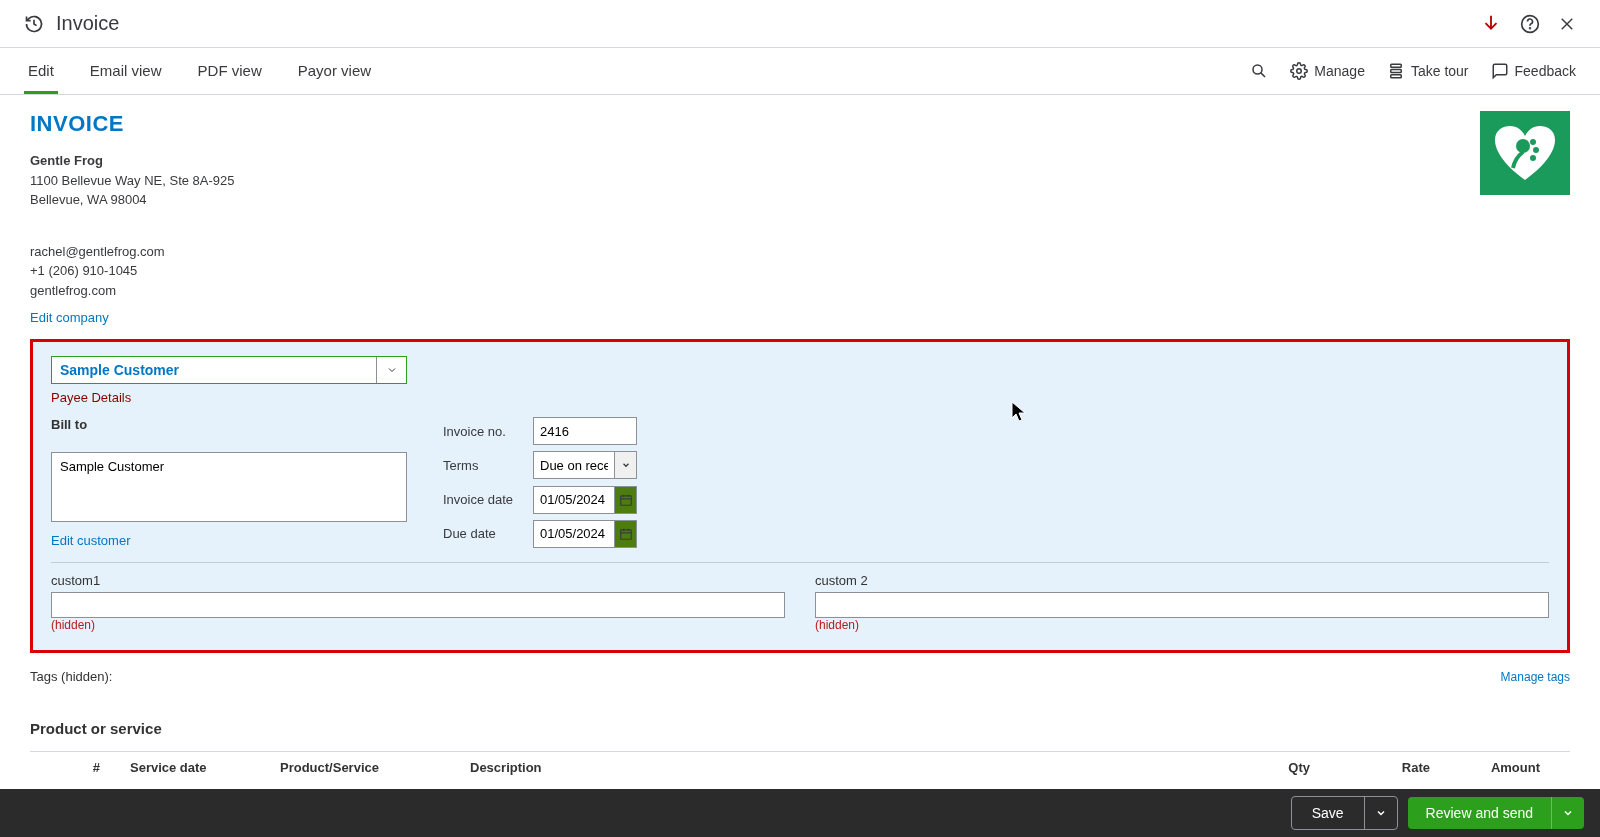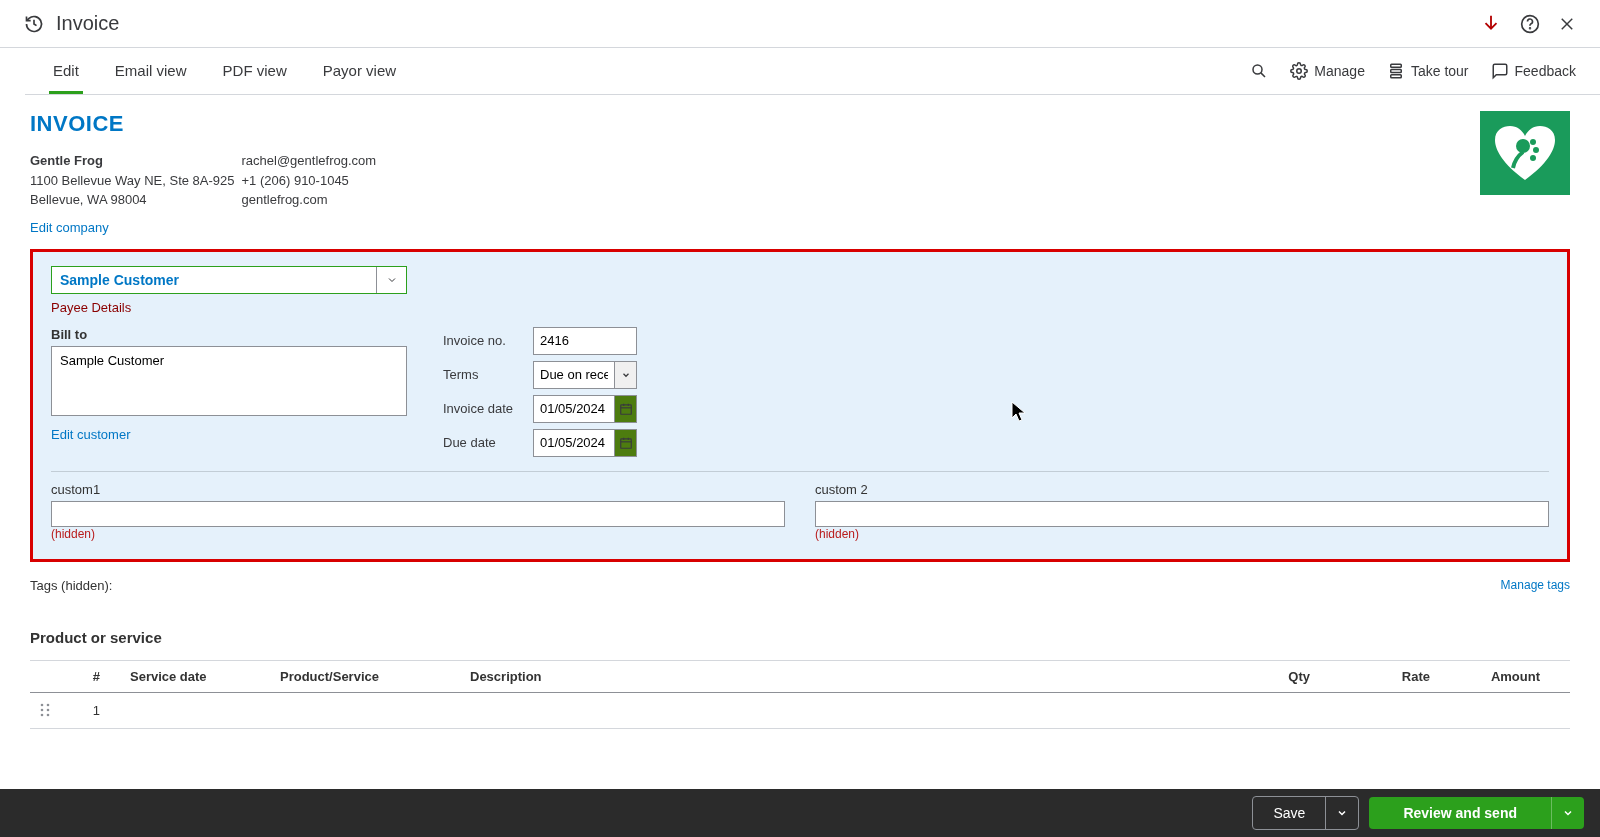--- a/index.html
+++ b/index.html
@@ -6,49 +6,49 @@
 body { background: #fff; color: #333; font-size: 14px; }
 
 
 .top-header { display: flex; align-items: center; justify-content: space-between; padding: 12px 24px; border-bottom: 1px solid #d4d7dc; }
 .top-left { display: flex; align-items: center; gap: 12px; }
 .top-title { font-size: 20px; color: #393a3d; font-weight: 400; }
 .top-right { display: flex; align-items: center; gap: 18px; }
 .icon-btn { cursor: pointer; color: #4a4a4a; display: flex; align-items: center; }
 
 
-.tabs-row { display: flex; align-items: center; justify-content: space-between; padding: 0 24px; border-bottom: 1px solid #d4d7dc; margin-left: 25px; }
+.tabs-row { display: flex; align-items: center; justify-content: space-between; padding: 0 24px; border-bottom: 1px solid #d4d7dc; }
 .tabs-left { display: flex; gap: 28px; }
 .tab { padding: 14px 4px 12px; font-size: 15px; color: #393a3d; cursor: pointer; border-bottom: 3px solid transparent; }
 .tab.active { border-bottom-color: #2ca01c; font-weight: 500; }
 .tabs-right { display: flex; align-items: center; gap: 22px; }
 .tool-item { display: flex; align-items: center; gap: 6px; font-size: 14px; color: #393a3d; cursor: pointer; }
 
 
 .main { padding: 16px 30px 80px; overflow: auto; height: calc(837px - 56px - 49px - 48px); }
 .invoice-header { display: flex; justify-content: space-between; align-items: flex-start; margin-bottom: 14px; }
 .invoice-title { font-size: 22px; font-weight: 700; color: #0077c5; letter-spacing: 0.5px; margin-bottom: 14px; }
-.company-info { display: flex; gap: 7px; font-size: 13px; color: #393a3d; line-height: 1.5; }
+.company-info { display: flex; gap: 32px; font-size: 13px; color: #393a3d; line-height: 1.5; flex-direction: column; }
 .company-col1 { min-width: 180px; }
 .company-name { font-weight: 600; }
 .edit-link { color: #0077c5; font-size: 13px; cursor: pointer; margin-top: 10px; display: inline-block; }
 
 .logo-box { width: 90px; height: 84px; background: #1a9b5b; display: flex; align-items: center; justify-content: center; position: relative; }
 
 
 .highlight-box { border: 3px solid #d80000; background: #e5f1fb; padding: 14px 18px 18px; margin-bottom: 16px; }
 .customer-select-row { display: flex; align-items: center; }
 .customer-select { width: 356px; display: flex; border: 1px solid #2ca01c; }
 .customer-input { flex: 1; border: none; padding: 5px 8px; font-size: 14px; color: #0077c5; font-weight: 600; outline: none; background: #fff; }
 .customer-drop { width: 30px; background: #fff; border-left: 1px solid #8d9096; display: flex; align-items: center; justify-content: center; cursor: pointer; }
 .payee-details { color: #8b0000; font-size: 13px; margin-top: 6px; margin-bottom: 12px; }
 
 .details-row { display: flex; gap: 36px; }
 .bill-to-col { flex: 0 0 356px; }
-.bill-label { font-weight: 600; font-size: 13px; margin-bottom: 4px; }
+.bill-label { font-weight: 600; font-size: 13px; margin-bottom: 20px; }
 .bill-textarea { width: 100%; height: 70px; border: 1px solid #8d9096; padding: 6px 8px; font-size: 13px; resize: none; font-family: inherit; }
 
 .meta-col { display: grid; grid-template-columns: 80px 104px; gap: 6px 10px; align-items: center; font-size: 13px; }
 .meta-label { color: #393a3d; }
 .meta-input-wrap { display: flex; border: 1px solid #8d9096; background: #4d7c0f; height: 28px; }
 .meta-input { border: none; padding: 2px 6px; font-size: 13px; flex: 1; outline: none; width: 100%; }
 .meta-dropdown-btn { width: 22px; border-left: 1px solid #8d9096; display: flex; align-items: center; justify-content: center; cursor: pointer; background: #f0f0f0; }
 .meta-date-btn { width: 22px; border-left: 1px solid #8d9096; display: flex; align-items: center; justify-content: center; cursor: pointer; }
 
 .separator { border-top: 1px solid #c2cdd6; margin: 14px 0 10px; }
@@ -76,21 +76,21 @@
 .product-table th.amount { text-align: right; width: 130px; padding-right: 30px; }
 .product-table td { padding: 10px; font-size: 13px; border-bottom: 1px solid #d4d7dc; }
 .drag-handle { width: 30px; text-align: center; color: #8d9096; cursor: grab; }
 
 
 .footer { position: fixed; bottom: 0; left: 0; right: 0; height: 48px; background: #2b2b2b; display: flex; align-items: center; justify-content: flex-end; padding: 0 16px; gap: 10px; }
 .btn-save-group { display: flex; border: 1px solid #8d9096; border-radius: 4px; overflow: hidden; }
 .btn-save { background: transparent; color: #fff; border: none; padding: 8px 20px; font-size: 14px; cursor: pointer; }
 .btn-save-drop { background: transparent; color: #fff; border: none; border-left: 1px solid #8d9096; padding: 8px 10px; cursor: pointer; }
 .btn-review-group { display: flex; border-radius: 4px; overflow: hidden; }
-.btn-review { background: #2ca01c; color: #fff; border: none; padding: 8px 34px; font-size: 14px; cursor: pointer; font-weight: 700; }
+.btn-review { background: #2ca01c; color: #fff; border: none; padding: 8px 18px; font-size: 14px; cursor: pointer; font-weight: 400; }
 .btn-review-drop { background: #2ca01c; color: #fff; border: none; border-left: 1px solid rgba(255,255,255,0.3); padding: 8px 10px; cursor: pointer; }
 
 .cursor-fake { position: absolute; left: 1010px; top: 400px; pointer-events: none; }
 
 svg { display: block; }
 </style>
 </head>
 <body>
 
 <div class="top-header">

